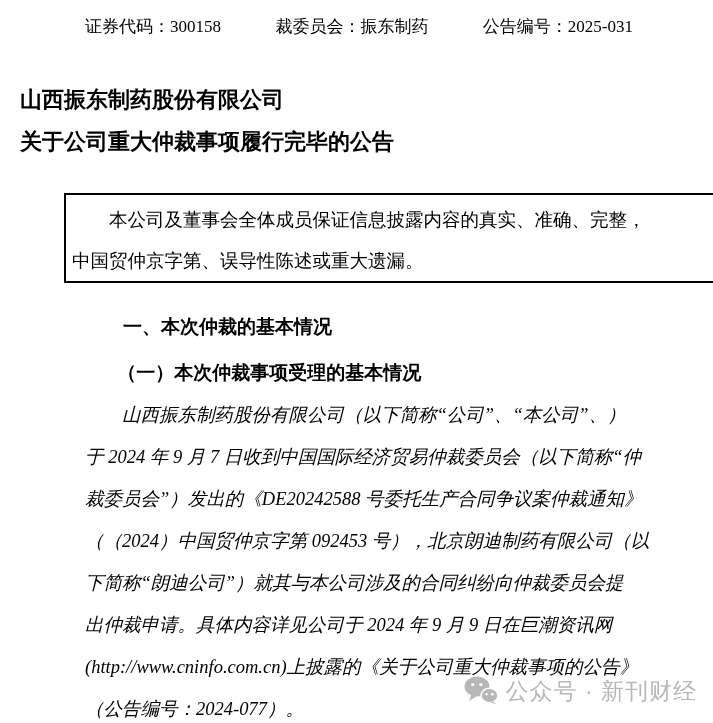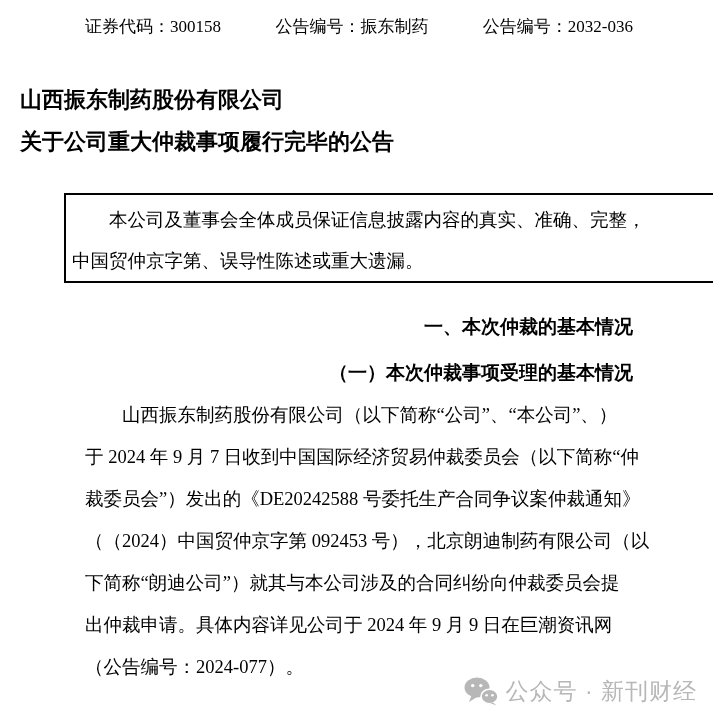--- a/index.html
+++ b/index.html
@@ -61,81 +61,81 @@
   .disclaimer-box .line.first { text-indent: 2em; }
   
   .heading {
     position: absolute;
     left: 85px;
     width: 548px;
     font-weight: bold;
     font-size: 19px;
     line-height: 26px;
     white-space: nowrap;
-    text-align: right;
   }
   .heading.h1 { top: 314px; text-indent: 2em; }
   .heading.h2 { top: 360px; text-indent: 1.7em; }
   
   .body-text {
     position: absolute;
     top: 394px;
     left: 85px;
     width: 548px;
     font-size: 18.5px;
     line-height: 42px;
   }
-  .body-text .line { white-space: nowrap; }
+  .body-text .line { white-space: nowrap; font-style: italic; }
   .body-text .line.first { text-indent: 2em; }
   
   .watermark {
     position: absolute;
     top: 676px;
     right: 16px;
     display: flex;
-    align-items: center;
+    align-items: flex-start;
     gap: 8px;
     color: #b7b7b7;
     font-family: "Liberation Sans", "DejaVu Sans", sans-serif;
     font-size: 23px;
     letter-spacing: 1px;
     white-space: nowrap;
     user-select: none;
   }
   .watermark svg { display: block; }
 </style>
 </head>
 <body>
 
 <div class="page">
 
   <div class="header-row">
     <span>证券代码：300158</span>
-    <span>公告编号：振东制药</span>
-    <span>公告编号：2032-036</span>
+    <span>裁委员会：振东制药</span>
+    <span>公告编号：2025-031</span>
   </div>
 
   <div class="title-line l1">山西振东制药股份有限公司</div>
   <div class="title-line l2">关于公司重大仲裁事项履行完毕的公告</div>
 
   <div class="disclaimer-box">
     <div class="line first">本公司及董事会全体成员保证信息披露内容的真实、准确、完整，</div>
     <div class="line">中国贸仲京字第、误导性陈述或重大遗漏。</div>
   </div>
 
   <div class="heading h1">一、本次仲裁的基本情况</div>
   <div class="heading h2">（一）本次仲裁事项受理的基本情况</div>
 
   <div class="body-text">
     <div class="line first">山西振东制药股份有限公司（以下简称“公司”、“本公司”、）</div>
     <div class="line">于 2024 年 9 月 7 日收到中国国际经济贸易仲裁委员会（以下简称“仲</div>
     <div class="line">裁委员会”）发出的《DE20242588 号委托生产合同争议案仲裁通知》</div>
     <div class="line">（（2024）中国贸仲京字第 092453 号），北京朗迪制药有限公司（以</div>
     <div class="line">下简称“朗迪公司”）就其与本公司涉及的合同纠纷向仲裁委员会提</div>
     <div class="line">出仲裁申请。具体内容详见公司于 2024 年 9 月 9 日在巨潮资讯网</div>
+    <div class="line">(http://www.cninfo.com.cn)上披露的《关于公司重大仲裁事项的公告》</div>
     <div class="line">（公告编号：2024-077）。</div>
   </div>
 
   <div class="watermark">
     <span>
       <svg width="34" height="29" viewBox="0 0 34 29" xmlns="http://www.w3.org/2000/svg">
         <g fill="#b7b7b7">
           <ellipse cx="13" cy="10.5" rx="12.5" ry="10"></ellipse>
           <path d="M7.5 18.5 L5 25 L13 20 Z"></path>
           <ellipse cx="25.5" cy="19.5" rx="8.5" ry="7.2" stroke="#ffffff" stroke-width="1.6"></ellipse>

